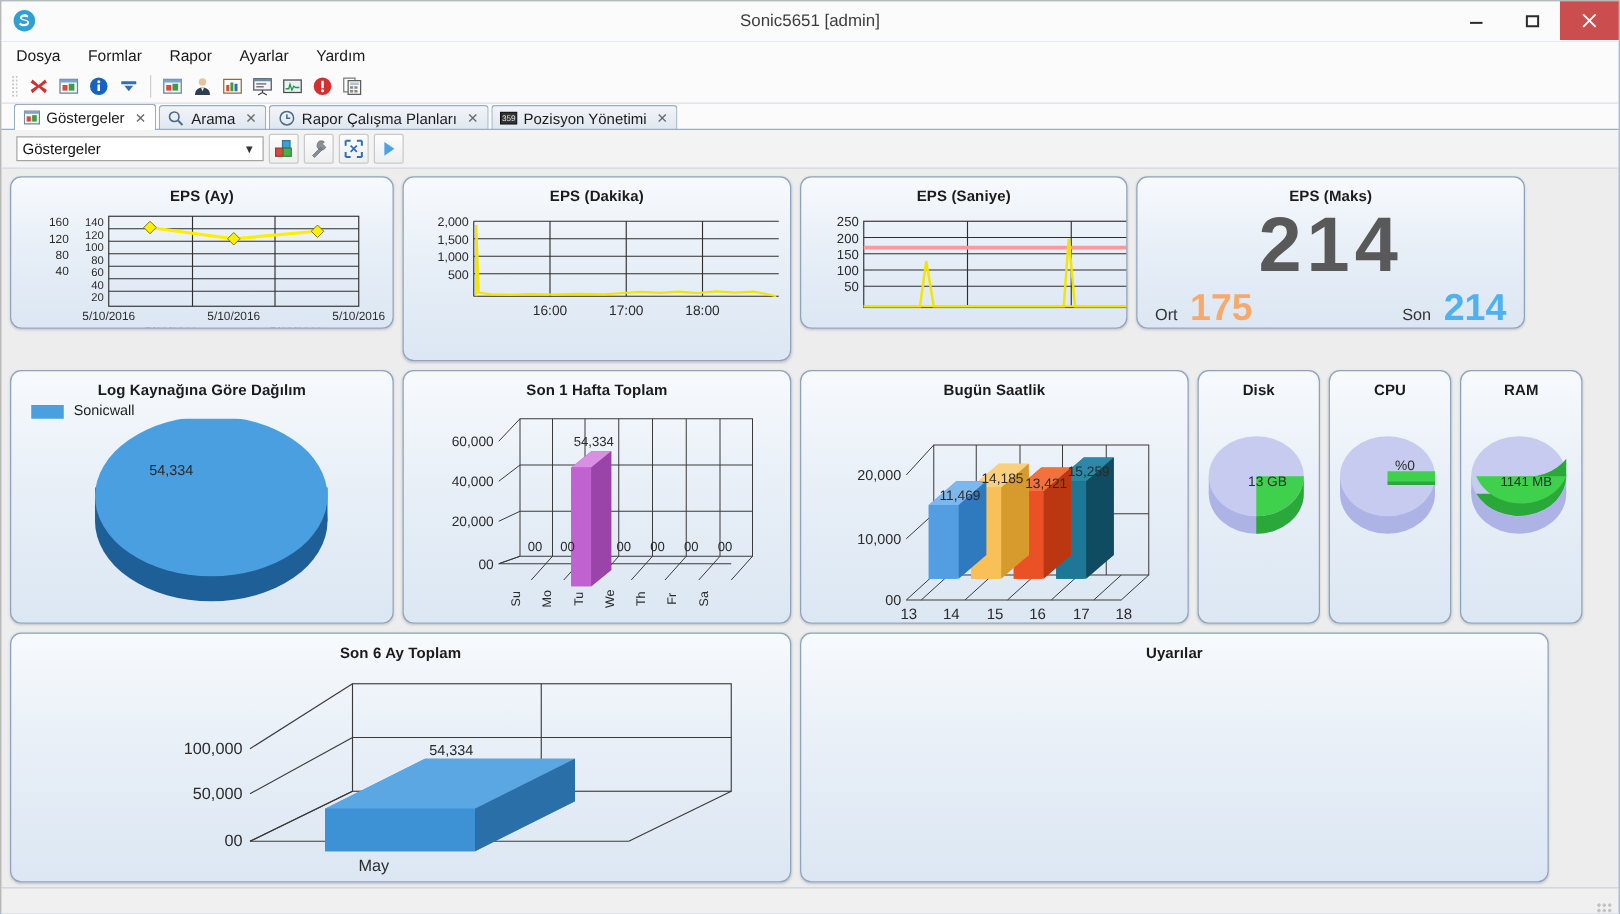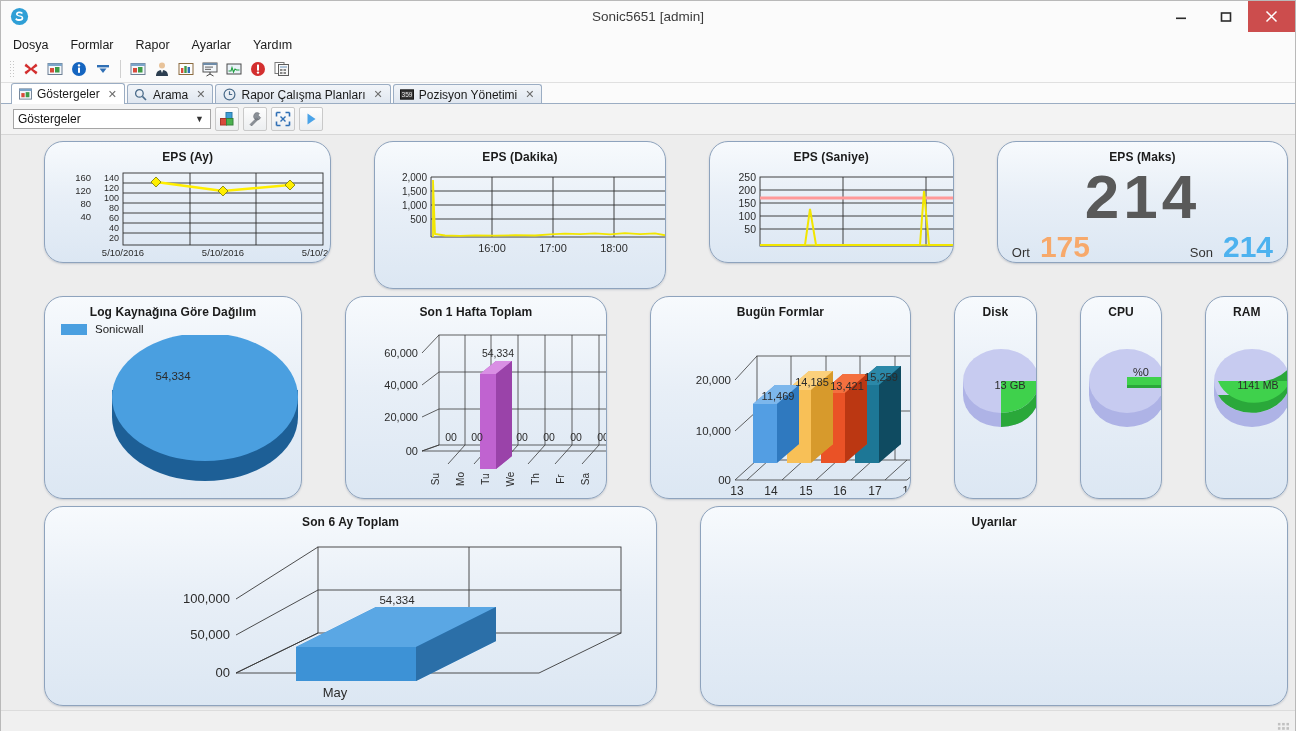--- a/index.html
+++ b/index.html
@@ -137,27 +137,26 @@
     background:#ededed;
     padding:6px 7px 4px 7px;
     box-sizing:border-box;
     display:flex;flex-direction:column;
     gap:7px;
     position:relative;
   }
   .row{display:flex;gap:7px;}
   .panel{
     border:1px solid #8ea3bd;
-    border-radius:19px;
+    border-radius:9px;
     background:linear-gradient(to bottom,#f7fafd 0%,#e8eff7 45%,#dce7f3 100%);
     box-shadow:0 1px 2px rgba(40,60,90,.22);
     box-sizing:border-box;
     position:relative;
     overflow:hidden;
-    margin-left:36px;
   }
   .panel-title{
     text-align:center;
     font-size:12px;font-weight:bold;color:#1b1b1b;
     padding-top:8px;
     letter-spacing:.1px;
   }
   .chart-area{position:relative;width:100%;}
   svg{display:block;}
   .axis-lbl{font-family:"Liberation Sans",sans-serif;fill:#2b2b2b;}
@@ -592,21 +591,21 @@
             <text class="axis-lbl" x="143" y="160" font-size="10" text-anchor="middle" transform="rotate(-90 143 160)">Tu</text>
             <text class="axis-lbl" x="168" y="160" font-size="10" text-anchor="middle" transform="rotate(-90 168 160)">We</text>
             <text class="axis-lbl" x="193" y="160" font-size="10" text-anchor="middle" transform="rotate(-90 193 160)">Th</text>
             <text class="axis-lbl" x="218" y="160" font-size="10" text-anchor="middle" transform="rotate(-90 218 160)">Fr</text>
             <text class="axis-lbl" x="243" y="160" font-size="10" text-anchor="middle" transform="rotate(-90 243 160)">Sa</text>
           </svg>
         </div>
       </div>
 
       <div class="panel" style="width:311px;height:203px;">
-        <div class="panel-title">Bugün Formlar</div>
+        <div class="panel-title">Bugün Saatlik</div>
         <div class="chart-area">
           <svg width="311" height="178" viewBox="0 0 311 178">
             <text class="axis-lbl" x="80" y="65" font-size="11.5" text-anchor="end">20,000</text>
             <text class="axis-lbl" x="80" y="116" font-size="11.5" text-anchor="end">10,000</text>
             <text class="axis-lbl" x="80" y="165" font-size="11.5" text-anchor="end">00</text>
 
             <g stroke="#3a3a3a" stroke-width="0.8" fill="none">
               <rect x="106" y="37" width="172" height="104"></rect>
               <line x1="106" y1="92" x2="278" y2="92"></line>
               <line x1="140" y1="37" x2="140" y2="141"></line>

